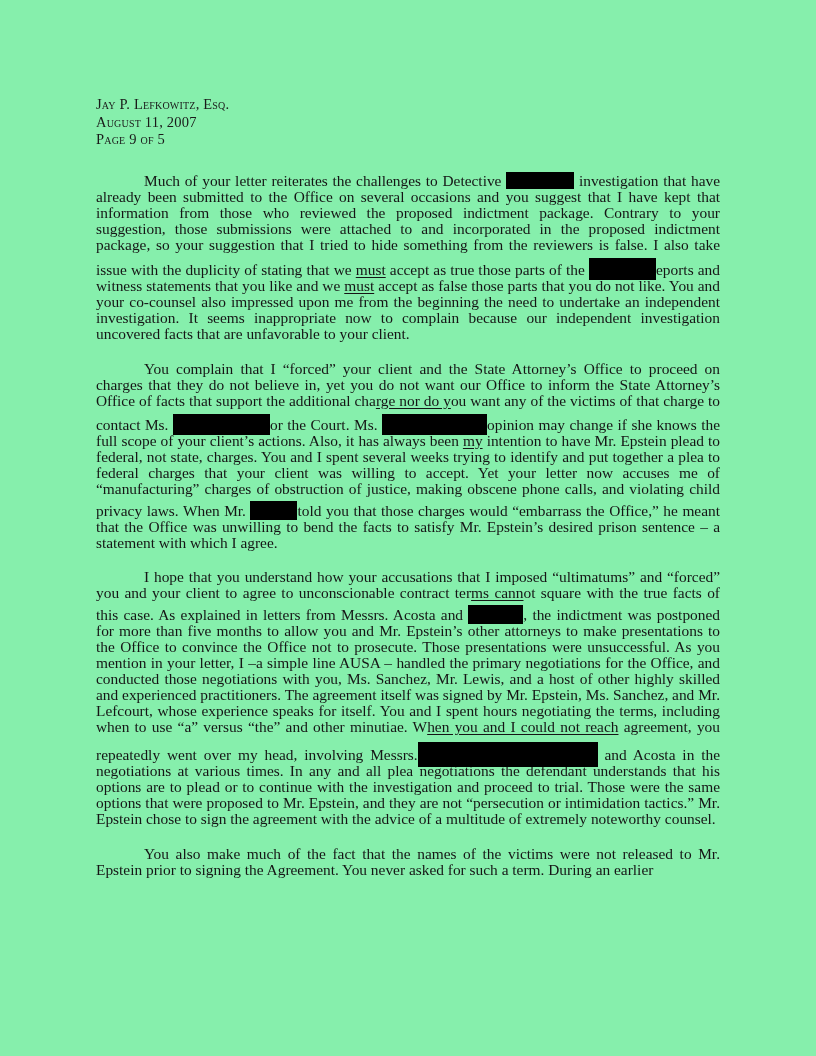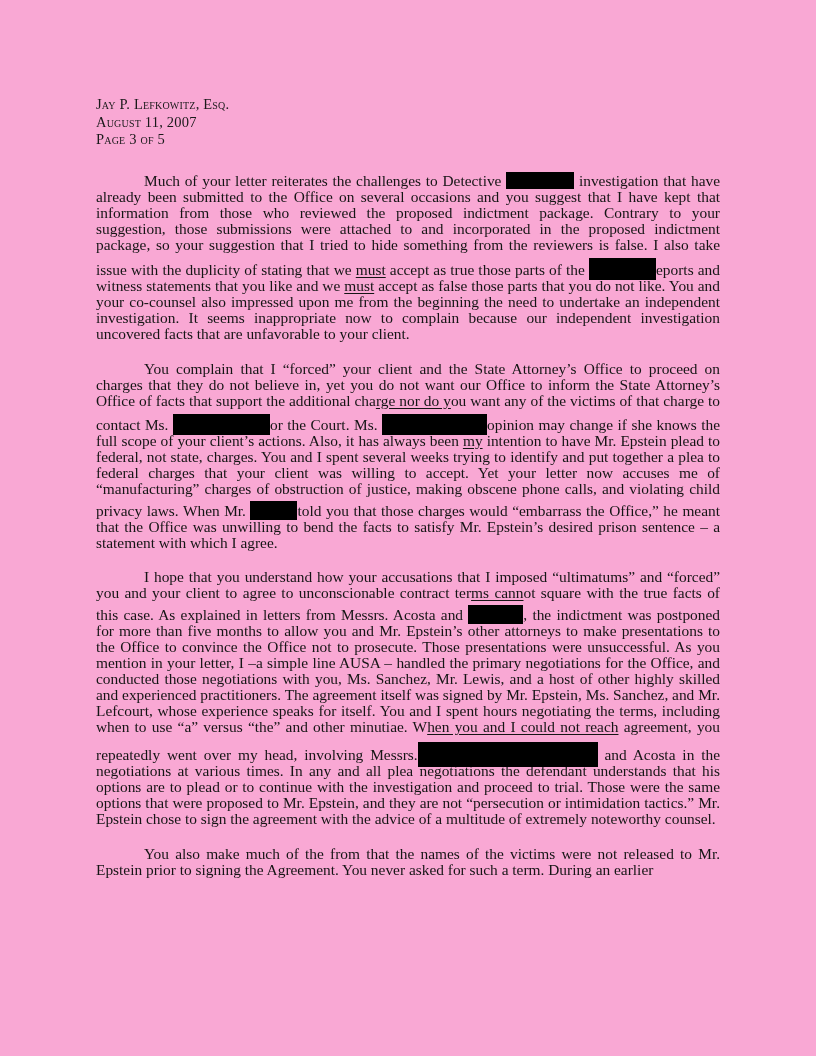--- a/index.html
+++ b/index.html
@@ -1,20 +1,20 @@
 <!DOCTYPE html>
 <html><head>
 <meta charset="utf-8">
 <style>
   html,body{margin:0;padding:0;background:#e8e8e8;}
   .page{
     position:relative;
     width:816px;height:1056px;
     margin:0 auto;
-    background:#f9a8d4;
+    background:#86efac;
     font-family:"Liberation Serif", serif;
     color:#141414;
     overflow:hidden;
   }
   .letter-header{
     position:absolute;
     left:96px;top:96px;
     font-variant:small-caps;
     font-size:14.5px;
     line-height:17.5px;
@@ -42,21 +42,21 @@
     vertical-align:baseline;
   }
 </style>
 </head>
 <body>
 
 <div class="page">
   <header class="letter-header">
     <div>Jay P. Lefkowitz, Esq.</div>
     <div>August 11, 2007</div>
-    <div>Page 3 of 5</div>
+    <div>Page 9 of 5</div>
   </header>
   <main class="letter-body">
     <p class="para"><span>Much of your letter reiterates the challenges to Detective </span><span class="redaction" style="width: 68px; height: 17px; top: 3px; background: rgb(0, 0, 0);"></span><span> investigation that have already been submitted to the Office on several occasions and you suggest that I have kept that information from those who reviewed the proposed indictment package.  Contrary to your suggestion, those submissions were attached to and incorporated in the proposed indictment package, so your suggestion that I tried to hide something from the reviewers is false.  I also take issue with the duplicity of stating that we </span><span class="u">must</span><span> accept as true those parts of the </span><span class="redaction" style="width: 67px; height: 22px; top: 5px; background: rgb(0, 0, 0);"></span><span>eports and witness statements that you like and we </span><span class="u">must</span><span> accept as false those parts that you do not like.  You and your co-counsel also impressed upon me from the beginning the need to undertake an independent investigation.  It seems inappropriate now to complain because our independent investigation uncovered facts that are unfavorable to your client.</span></p>
     <p class="para"><span>You complain that I “forced” your client and the State Attorney’s Office to proceed on charges that they do not believe in, yet you do not want our Office to inform the State Attorney’s Office of facts that support the additional cha</span><span class="u">rge nor do y</span><span>ou want any of the victims of that charge to contact Ms. </span><span class="redaction" style="width: 97px; height: 21px; top: 5px; background: rgb(0, 0, 0);"></span><span>or the Court.  Ms. </span><span class="redaction" style="width: 105px; height: 21px; top: 5px; background: rgb(0, 0, 0);"></span><span>opinion may change if she knows the full scope of your client’s actions.  Also, it has always been </span><span class="u">my</span><span> intention to have Mr. Epstein plead to federal, not state, charges.  You and I spent several weeks trying to identify and put together a plea to federal charges that your client was willing to accept.  Yet your letter now accuses me of “manufacturing” charges of obstruction of justice, making obscene phone calls, and violating child privacy laws.  When Mr. </span><span class="redaction" style="width: 47px; height: 19px; top: 4px; background: rgb(0, 0, 0);"></span><span>told you that those charges would “embarrass the Office,” he meant that the Office was unwilling to bend the facts to satisfy Mr. Epstein’s desired prison sentence – a statement with which I agree.</span></p>
     <p class="para"><span>I hope that you understand how your accusations that I imposed “ultimatums” and “forced” you and your client to agree to unconscionable contract ter</span><span class="u">ms cann</span><span>ot square with the true facts of this case.  As explained in letters from Messrs. Acosta and </span><span class="redaction" style="width: 55px; height: 19px; top: 4px; background: rgb(0, 0, 0);"></span><span>, the indictment was postponed for more than five months to allow you and Mr. Epstein’s other attorneys to make presentations to the Office to convince the Office not to prosecute.  Those presentations were unsuccessful.  As you mention in your letter, I –a simple line AUSA – handled the primary negotiations for the Office, and conducted those negotiations with you, Ms. Sanchez, Mr. Lewis, and a host of other highly skilled and experienced practitioners.  The agreement itself was signed by Mr. Epstein, Ms. Sanchez, and Mr. Lefcourt, whose experience speaks for itself.  You and I spent hours negotiating the terms, including when to use “a” versus “the” and other minutiae.  W</span><span class="u">hen you and I could not reach</span><span> agreement, you repeatedly went over my head, involving Messrs.</span><span class="redaction" style="width: 180px; height: 25px; top: 7px; background: rgb(0, 0, 0);"></span><span> and Acosta in the negotiations at various times.  In any and all plea negotiations the defendant understands that his options are to plead or to continue with the investigation and proceed to trial.  Those were the same options that were proposed to Mr. Epstein, and they are not “persecution or intimidation tactics.”  Mr. Epstein chose to sign the agreement with the advice of a multitude of extremely noteworthy counsel.</span></p>
-    <p class="para"><span>You also make much of the from that the names of the victims were not released to Mr. Epstein prior to signing the Agreement.  You never asked for such a term.  During an earlier</span></p>
+    <p class="para"><span>You also make much of the fact that the names of the victims were not released to Mr. Epstein prior to signing the Agreement.  You never asked for such a term.  During an earlier</span></p>
   </main>
 </div>
 
 </body></html>

